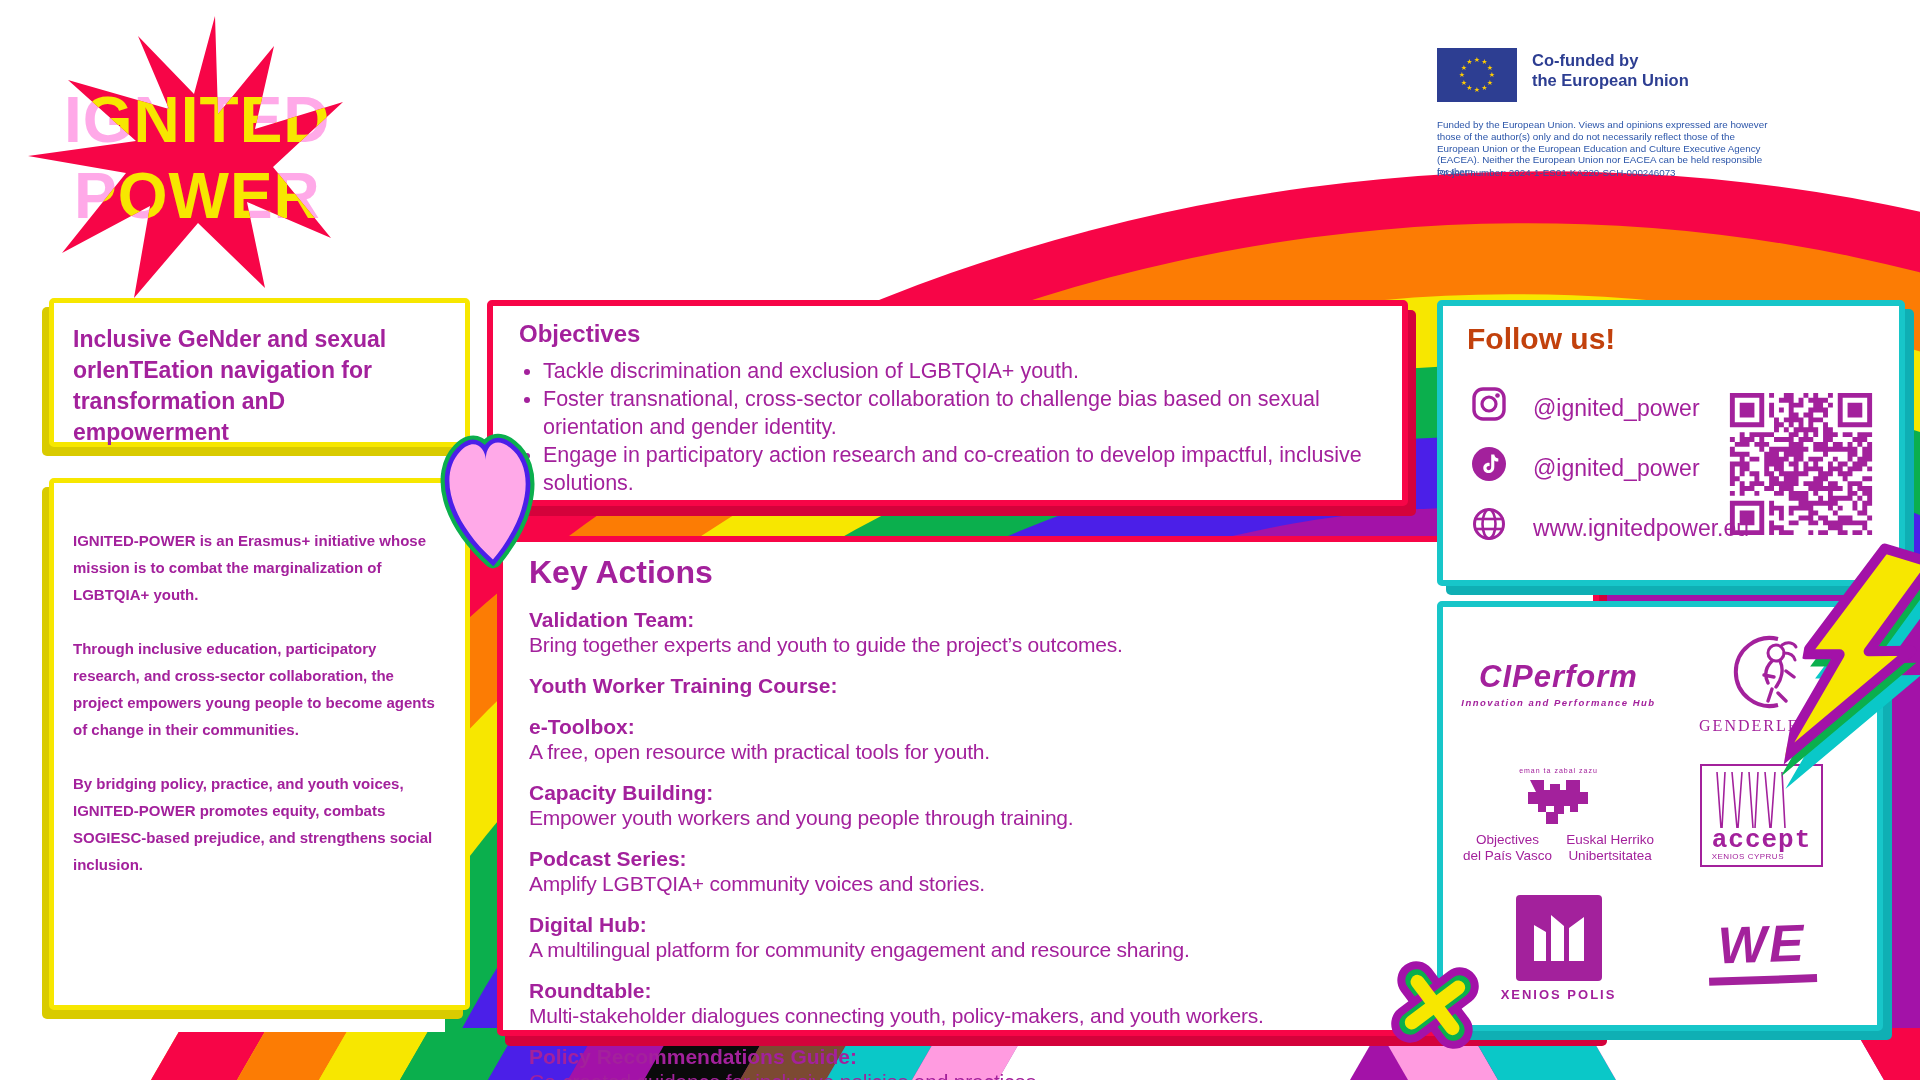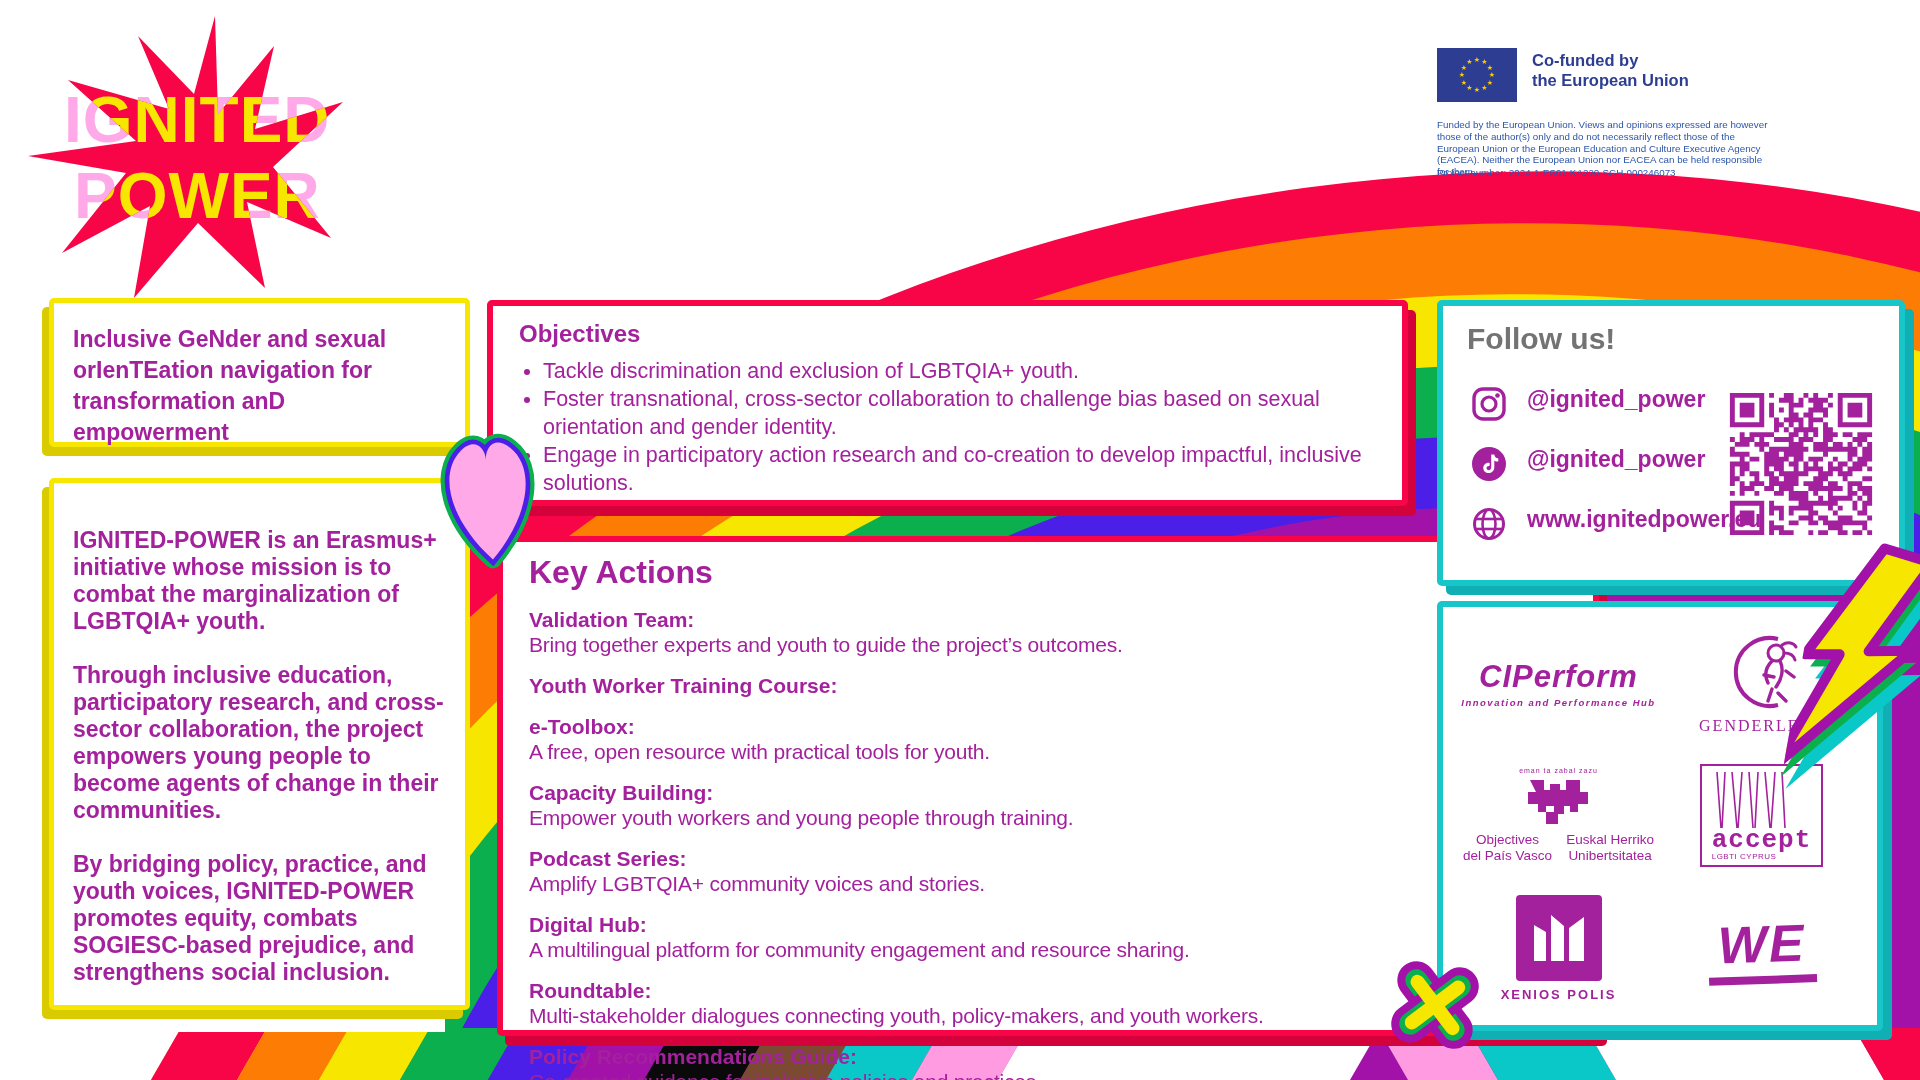--- a/index.html
+++ b/index.html
@@ -21,36 +21,36 @@
   .mask-bl{position:absolute;left:0;top:1002px;width:445px;height:30px;background:#fff;z-index:2;}
   
   .box{position:absolute;background:#fff;border-radius:5px;z-index:3;box-sizing:border-box;}
   .ybox{border:5px solid #F7E700;box-shadow:-7px 9px 0 #D9CB00;}
   .rbox{border:6px solid #F70547;box-shadow:8px 10px 0 #D4023B;}
   .cbox{border:6px solid #17C6C9;box-shadow:9px 9px 0 #0FAFB4;}
   
   .title-box{left:49px;top:298px;width:421px;height:149px;padding:21px 19px;}
   .title-box p{margin:0;font-size:23px;line-height:31px;font-weight:bold;color:#A3219C;}
   .about-box{left:49px;top:478px;width:421px;height:532px;padding:44px 19px 0;}
-  .about-box p{margin:0 0 27px;font-size:23px;line-height:27px;font-weight:bold;color:#A3219C;}
+  .about-box p{margin:0 0 27px;font-size:15px;line-height:27px;font-weight:bold;color:#A3219C;}
   
   .objectives-box{left:487px;top:300px;width:921px;height:206px;padding:14px 26px;}
   .objectives-box h2{margin:0 0 9px;font-size:24px;color:#A3219C;}
   .objectives-box ul{margin:0;padding-left:24px;}
   .objectives-box li{font-size:21.5px;line-height:28px;color:#A3219C;margin:0;}
   
   .keyactions-box{left:497px;top:536px;width:1102px;height:500px;padding:12px 26px;}
   .keyactions-box h2{margin:0 0 6px;font-size:32px;color:#A3219C;}
   .ka-item{margin:16px 0 4px;}
   .ka-title{font-size:21px;line-height:25px;font-weight:bold;color:#A3219C;}
   .ka-desc{font-size:21px;line-height:25px;color:#A3219C;letter-spacing:-0.2px;}
   
   .follow-box{left:1437px;top:300px;width:468px;height:286px;padding:16px 24px;}
-  .follow-box h2{margin:0;font-size:30px;color:#737373;}
-  .frow{position:absolute;left:28px;display:flex;align-items:flex-start;gap:20px;font-weight:bold;}
+  .follow-box h2{margin:0;font-size:30px;color:#c2410c;}
+  .frow{position:absolute;left:28px;display:flex;align-items:flex-end;gap:26px;}
   .frow span{font-size:23px;color:#A3219C;}
   .fr1{top:80px;} .fr2{top:140px;} .fr3{top:200px;}
   .qr{position:absolute;right:22px;top:82px;width:152px;height:152px;}
   .qr svg{width:100%;height:100%;}
   
   .logos-box{left:1437px;top:601px;width:446px;height:430px;padding:10px 14px;}
   .pgrid{display:grid;grid-template-columns:1fr 1fr;grid-template-rows:1fr 1fr 1fr;height:100%;}
   .p-cell{display:flex;flex-direction:column;align-items:center;justify-content:center;text-align:center;}
   .cip-name{font-size:31px;font-weight:bold;font-style:italic;color:#A3219C;letter-spacing:1px;}
   .cip-tag{font-size:9.5px;font-weight:bold;font-style:italic;color:#A3219C;letter-spacing:1.5px;margin-top:2px;}
@@ -271,21 +271,21 @@
               <div>Unibertsitatea</div>
           </div>
         </div>
       </div>
       <div class="p-cell">
         <div class="acc-frame">
           <svg width="78" height="56" viewBox="0 0 78 56">
             <path d="M5 0l4 56M13 0l-3 56M20 0l5 56M30 0l-4 56M37 0l4 56M46 0l-3 56M53 0l5 56M63 0l-4 56M70 0l3 56" stroke="#A3219C" stroke-width="1.6" fill="none"></path>
           </svg>
           <div class="acc-name">accept</div>
-          <div class="acc-sub">LGBTI CYPRUS</div>
+          <div class="acc-sub">XENIOS CYPRUS</div>
         </div>
       </div>
       <div class="p-cell">
         <svg width="86" height="86" viewBox="0 0 86 86">
           <rect width="86" height="86" rx="4" fill="#A3219C"></rect>
           <path fill="#fff" d="M18 66V30l12 7v29zM35 66V20l13 11v35zM53 66V33l15-11v44z"></path>
         </svg>
         <div class="xp-name">XENIOS POLIS</div>
       </div>
       <div class="p-cell">

